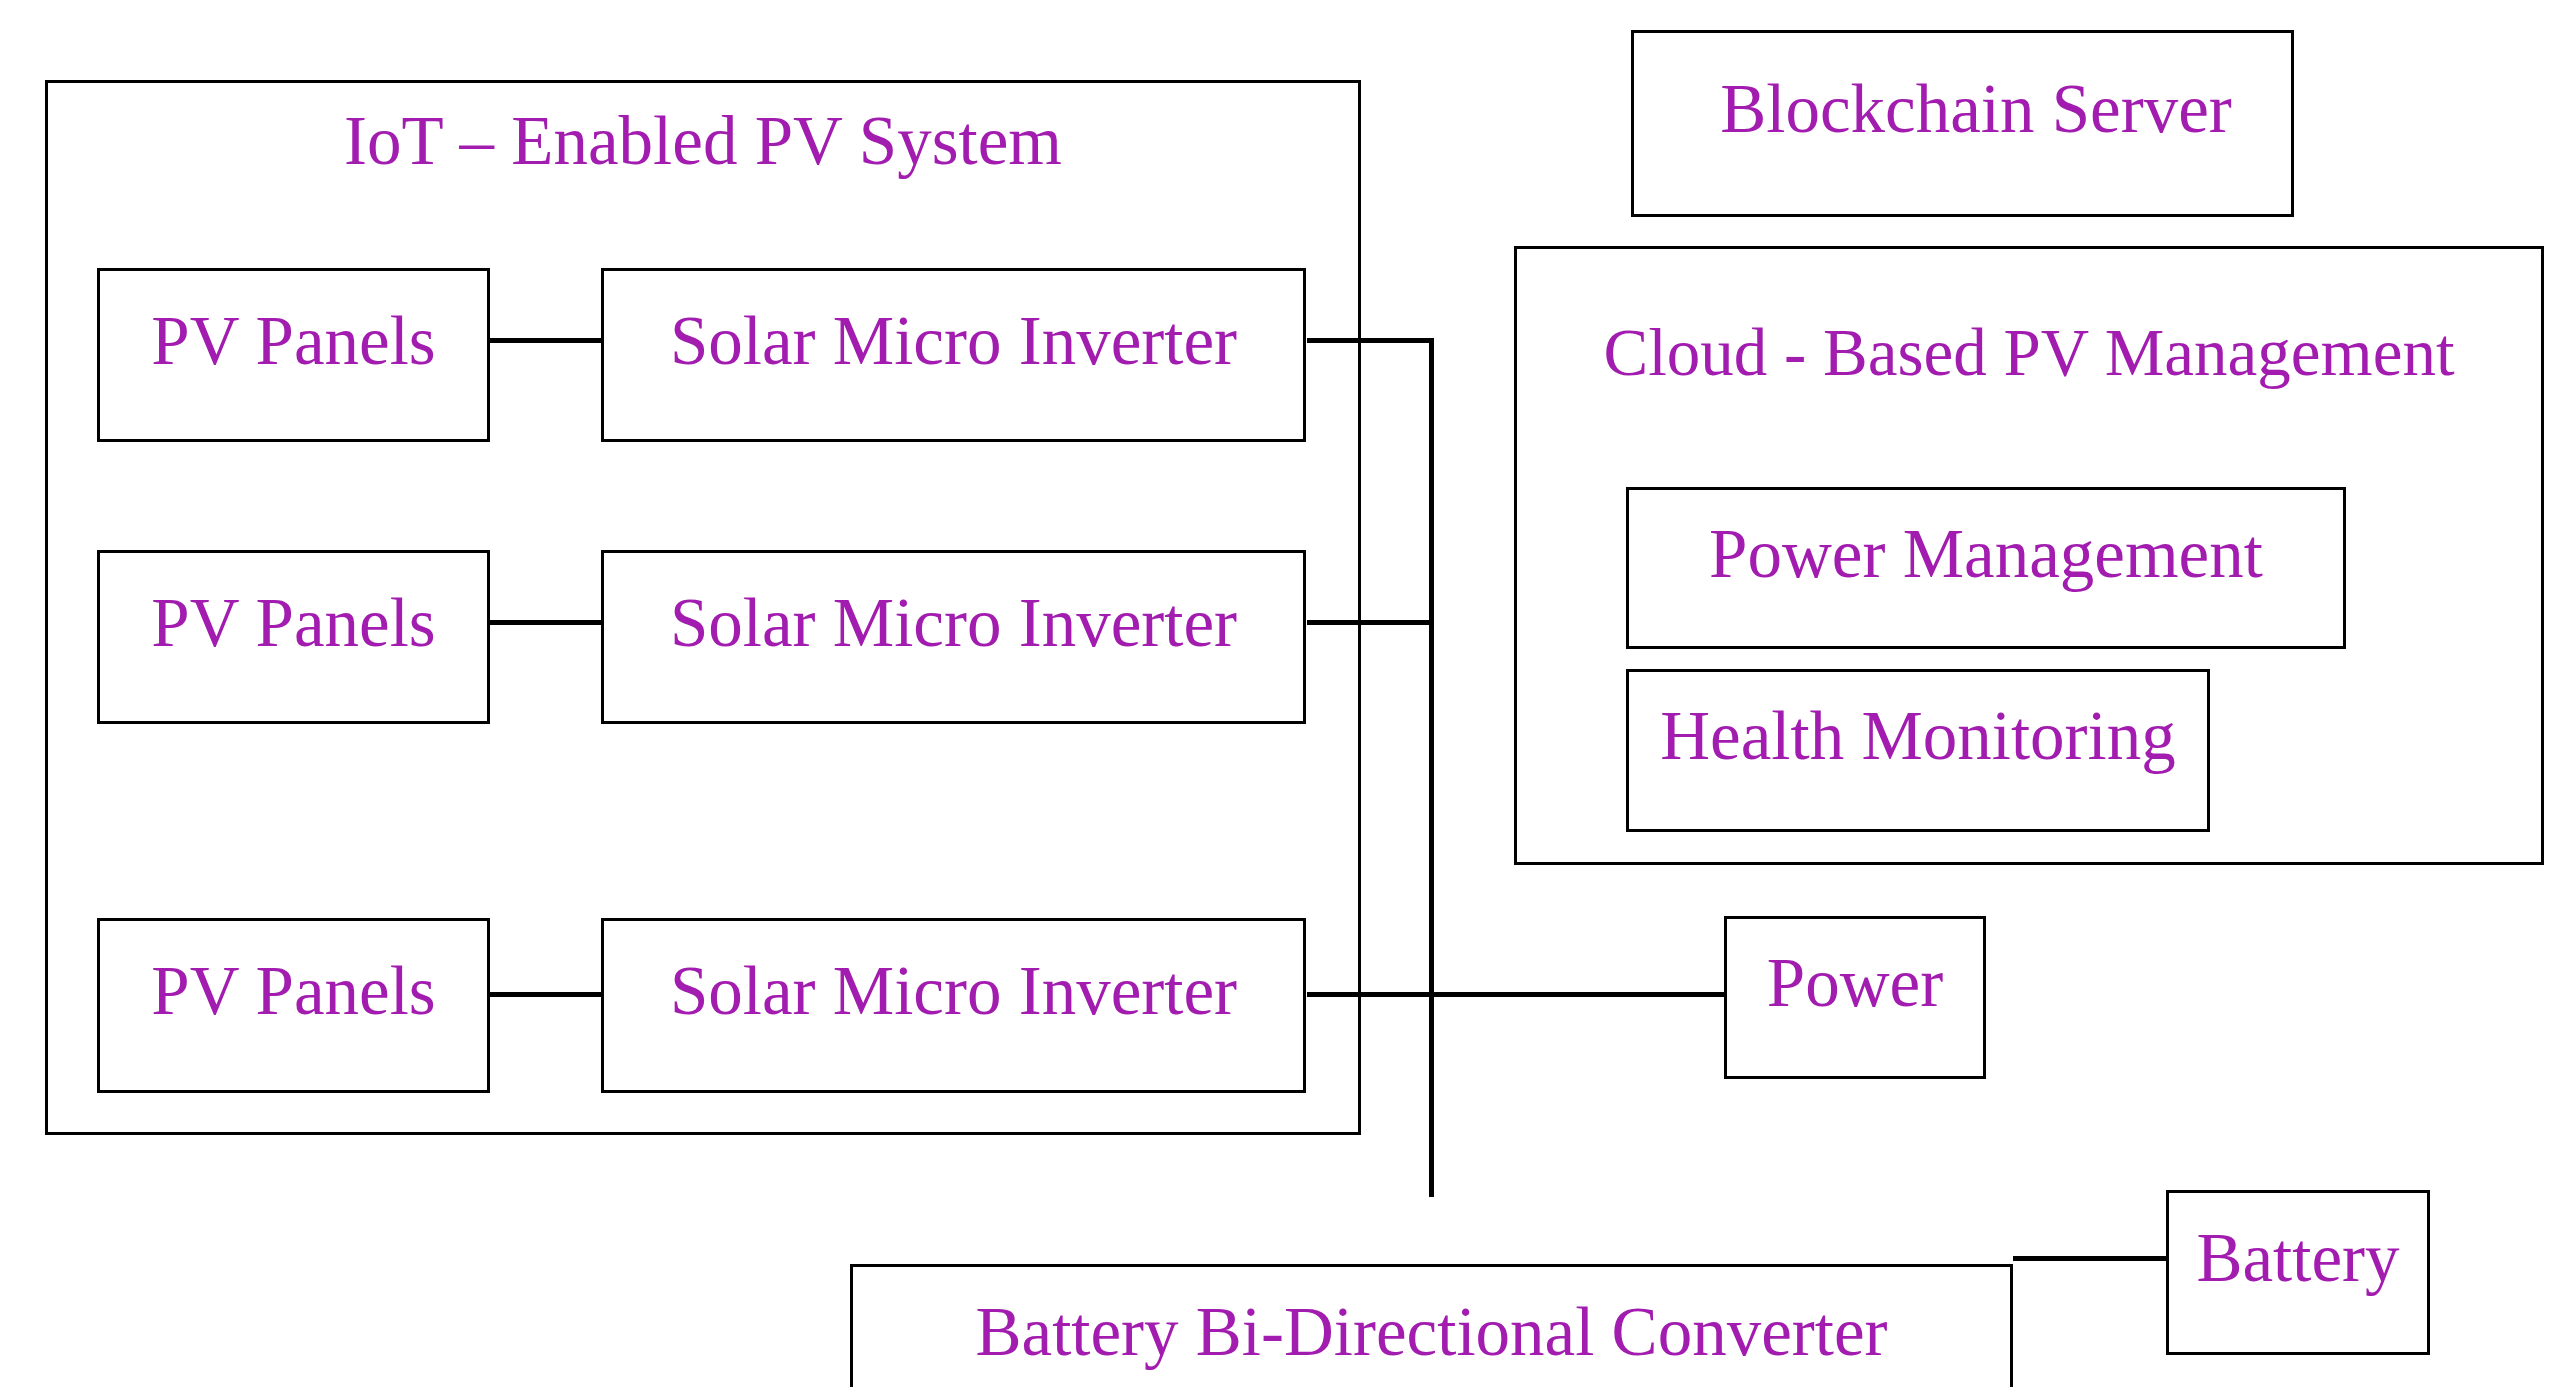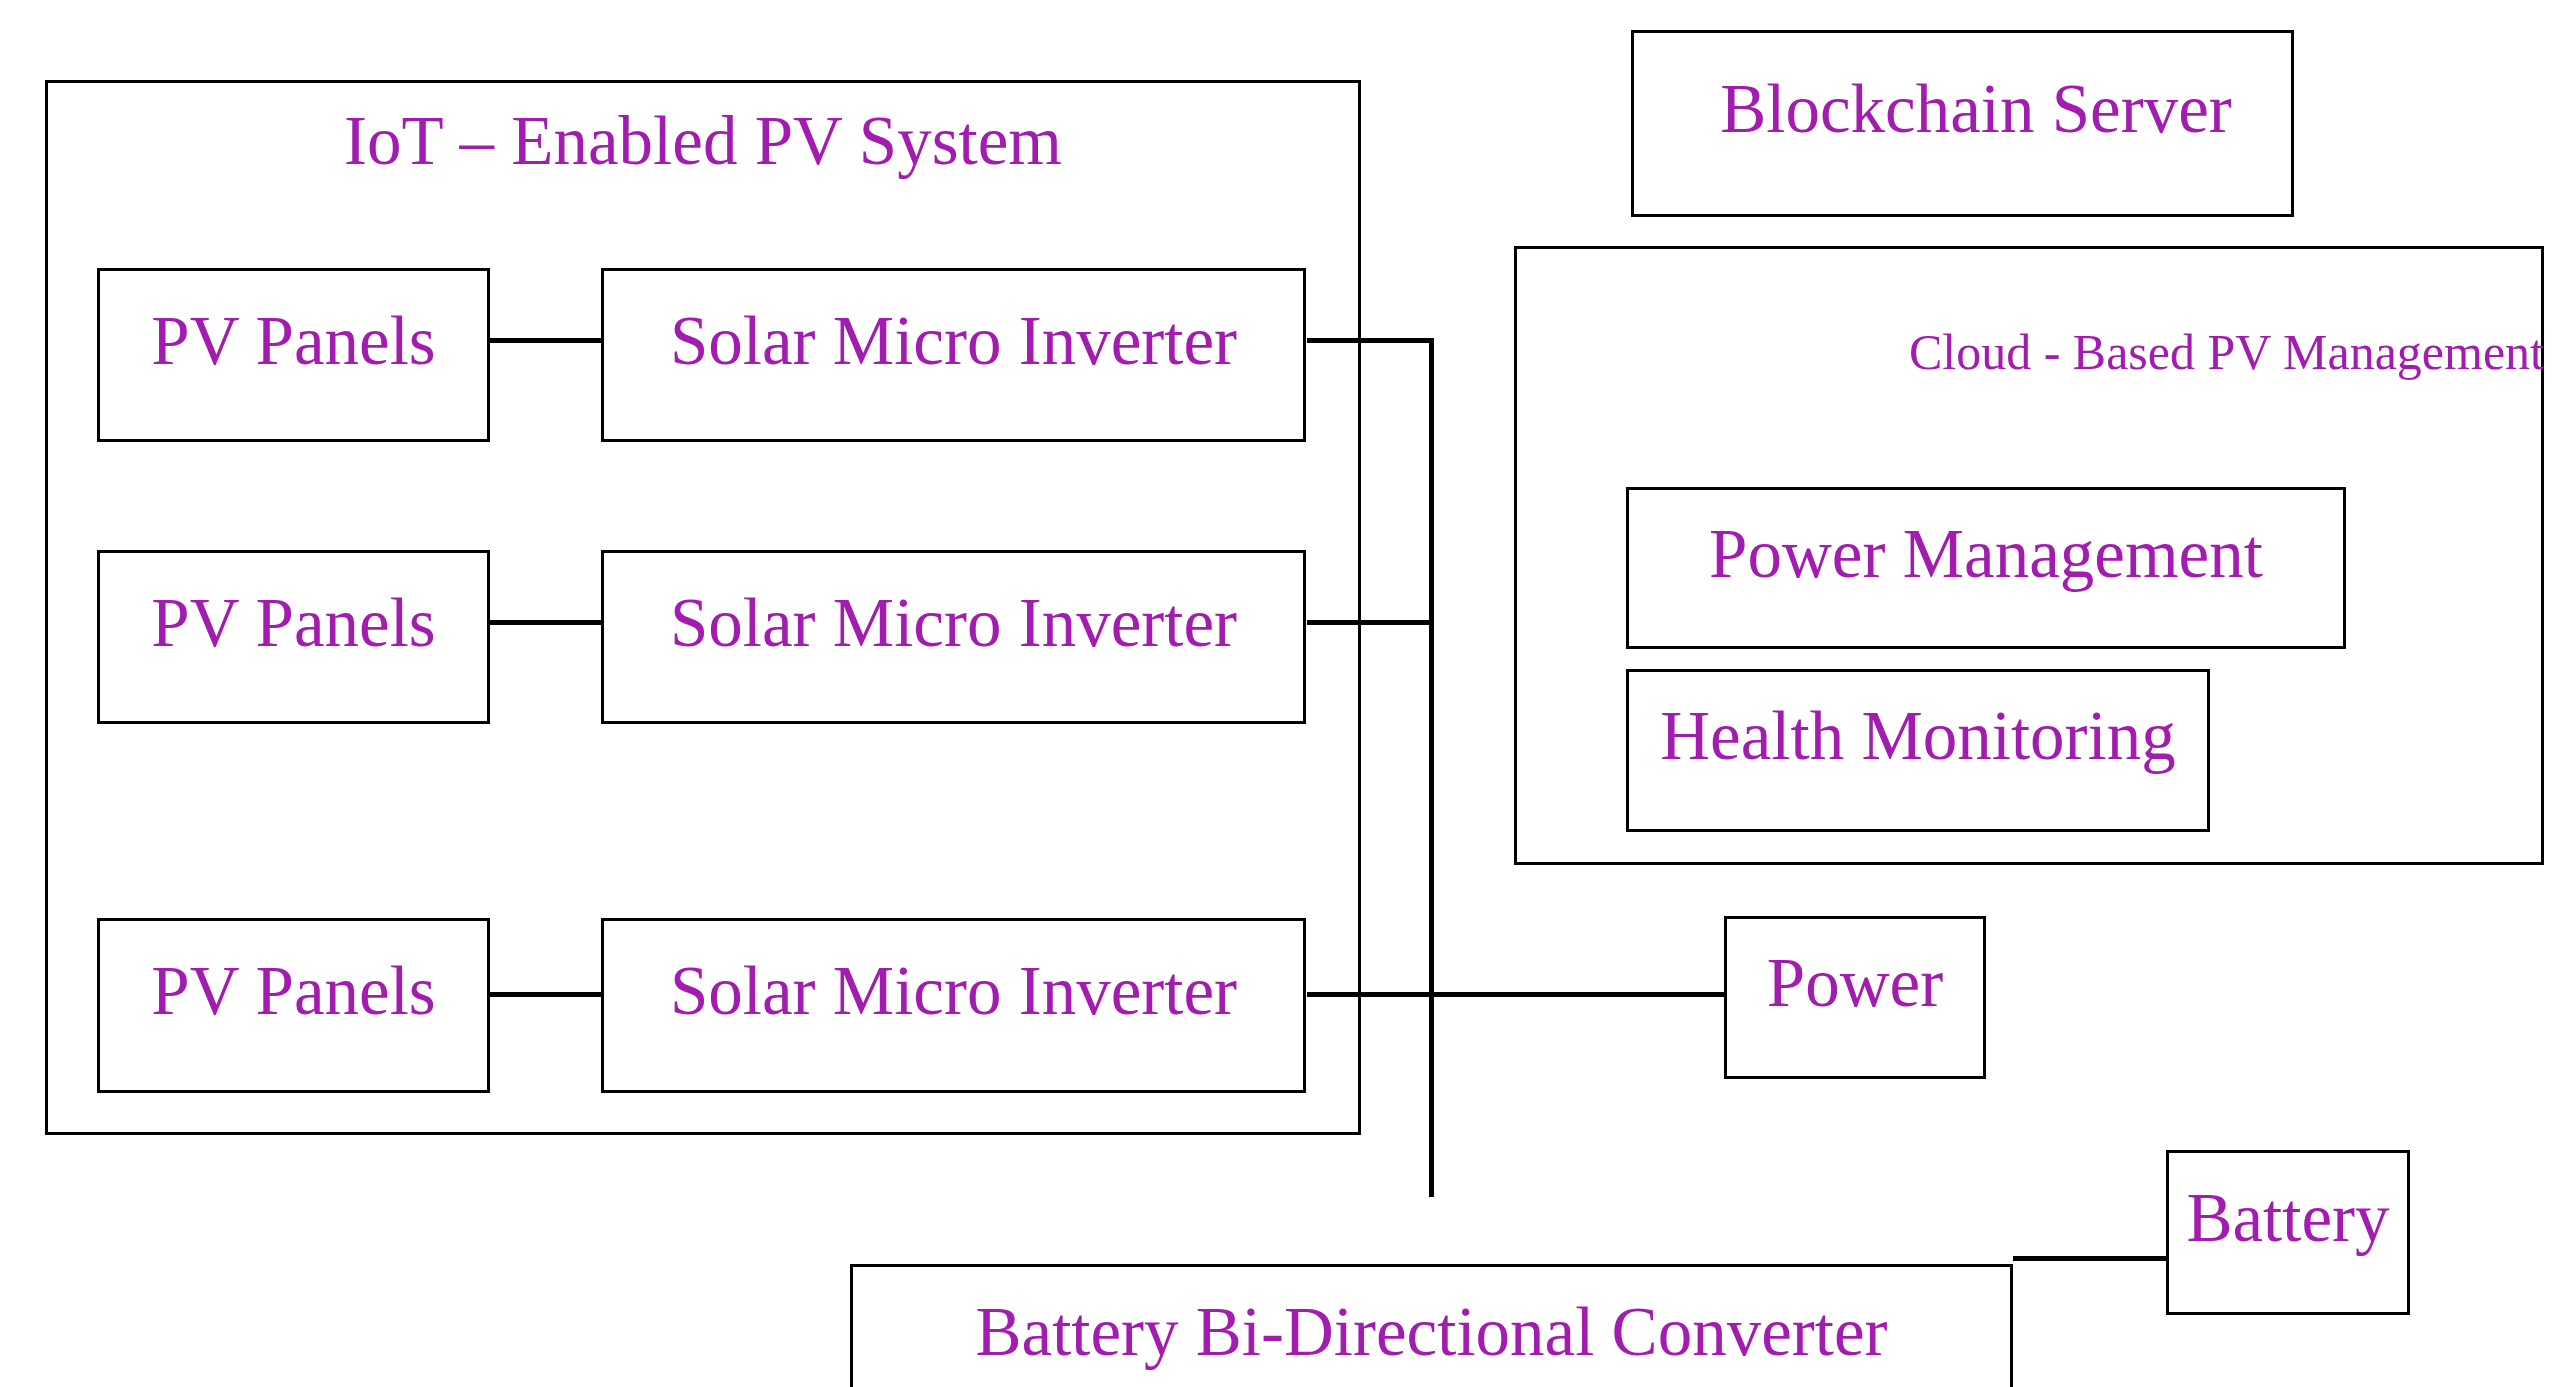--- a/index.html
+++ b/index.html
@@ -44,22 +44,22 @@
     width: 1316px;
     text-align: center;
     font-size: 69px;
     line-height: 1;
   }
   .cloud-title {
     position: absolute;
     left: 1514px;
     top: 303px;
     width: 1030px;
-    text-align: right;
-    font-size: 50px;
+    text-align: center;
+    font-size: 67px;
     line-height: 99px;
   }
   .hline, .vline {
     position: absolute;
     background: #000000;
   }
 </style>
 </head>
 <body>
 
@@ -106,21 +106,21 @@
   </div>
 
   <div class="box" style="left:1724px; top:916px; width:262px; height:163px;">
     <span class="label">Power</span>
   </div>
 
   <div class="box" style="left:850px; top:1264px; width:1163px; height:165px;">
     <span class="label">Battery Bi-Directional Converter</span>
   </div>
 
-  <div class="box" style="left:2166px; top:1150px; width:244px; height:165px;">
+  <div class="box" style="left:2166px; top:1190px; width:264px; height:165px;">
     <span class="label">Battery</span>
   </div>
 
   <div class="hline" style="left:490px; top:338px; width:111px; height:5.4px;"></div>
   <div class="hline" style="left:490px; top:620px; width:111px; height:5.4px;"></div>
   <div class="hline" style="left:490px; top:992px; width:111px; height:5.4px;"></div>
 
   <div class="hline" style="left:1307px; top:338px; width:127px; height:5.4px;"></div>
   <div class="hline" style="left:1307px; top:620px; width:127px; height:5.4px;"></div>
   <div class="hline" style="left:1307px; top:992px; width:418px; height:5.4px;"></div>

